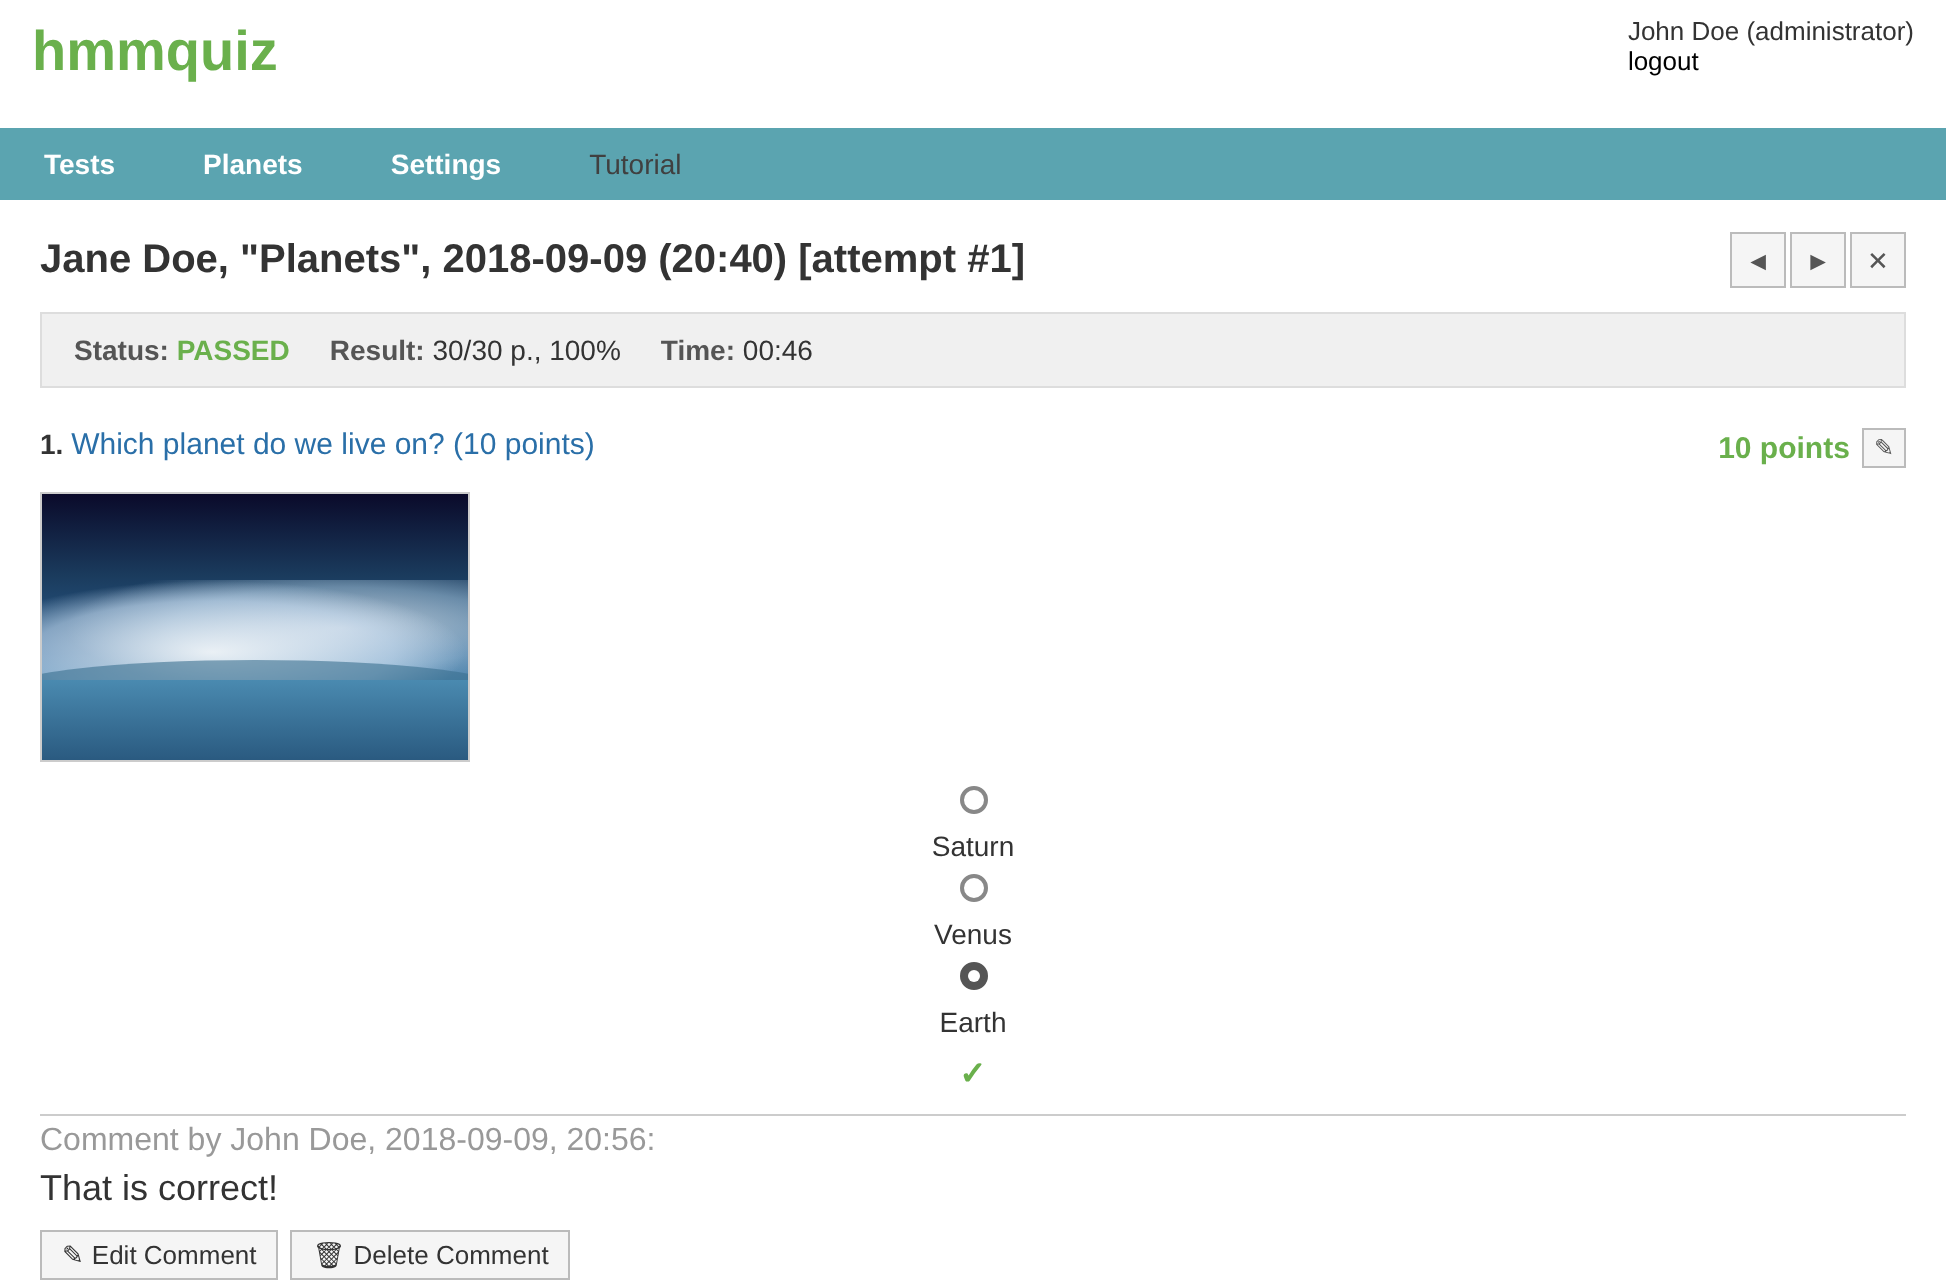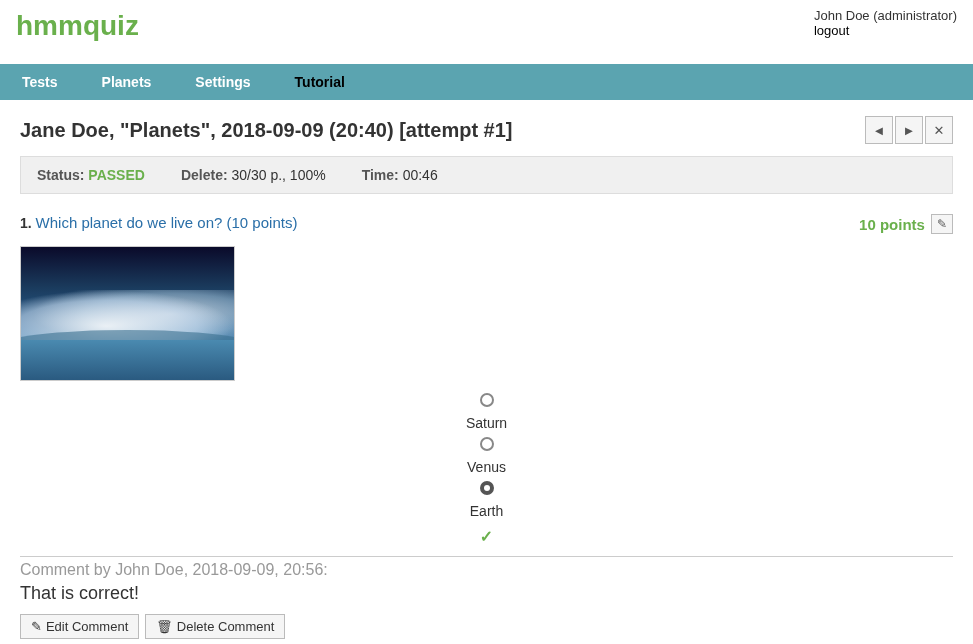--- a/index.html
+++ b/index.html
@@ -32,21 +32,21 @@
       text-decoration: none;
       font-size: 14px;
       font-weight: bold;
       border: none;
     }
     nav a.active {
       background: #fff;
       color: #333;
       font-weight: bold;
     }
-    nav a.tutorial { color: #000000; font-weight: bold; }
+    nav a.tutorial { color: #404040; font-weight: normal; }
 
     
     .content { padding: 16px 20px; }
 
     
     .attempt-header {
       display: flex;
       align-items: center;
       justify-content: space-between;
       margin-bottom: 12px;
@@ -69,21 +69,21 @@
       font-size: 13px;
       color: #555;
     }
 
     
     .status-bar {
       background: #f0f0f0;
       border: 1px solid #ddd;
       padding: 10px 16px;
       display: flex;
-      gap: 36px;
+      gap: 20px;
       align-items: center;
       margin-bottom: 20px;
       font-size: 14px;
     }
     .status-bar .label { font-weight: bold; color: #555; }
     .status-passed { color: #6ab04c; font-weight: bold; }
 
     
     .question-row {
       display: flex;
@@ -256,21 +256,21 @@
       <button class="nav-btn">✕</button>
     </div>
   </div>
 
   <div class="status-bar">
     <div>
       <span class="label">Status:</span>
       <span class="status-passed">PASSED</span>
     </div>
     <div>
-      <span class="label">Delete:</span>
+      <span class="label">Result:</span>
       <span>30/30 p., 100%</span>
     </div>
     <div>
       <span class="label">Time:</span>
       <span>00:46</span>
     </div>
   </div>
 
   <div class="question-row">
     <div>

